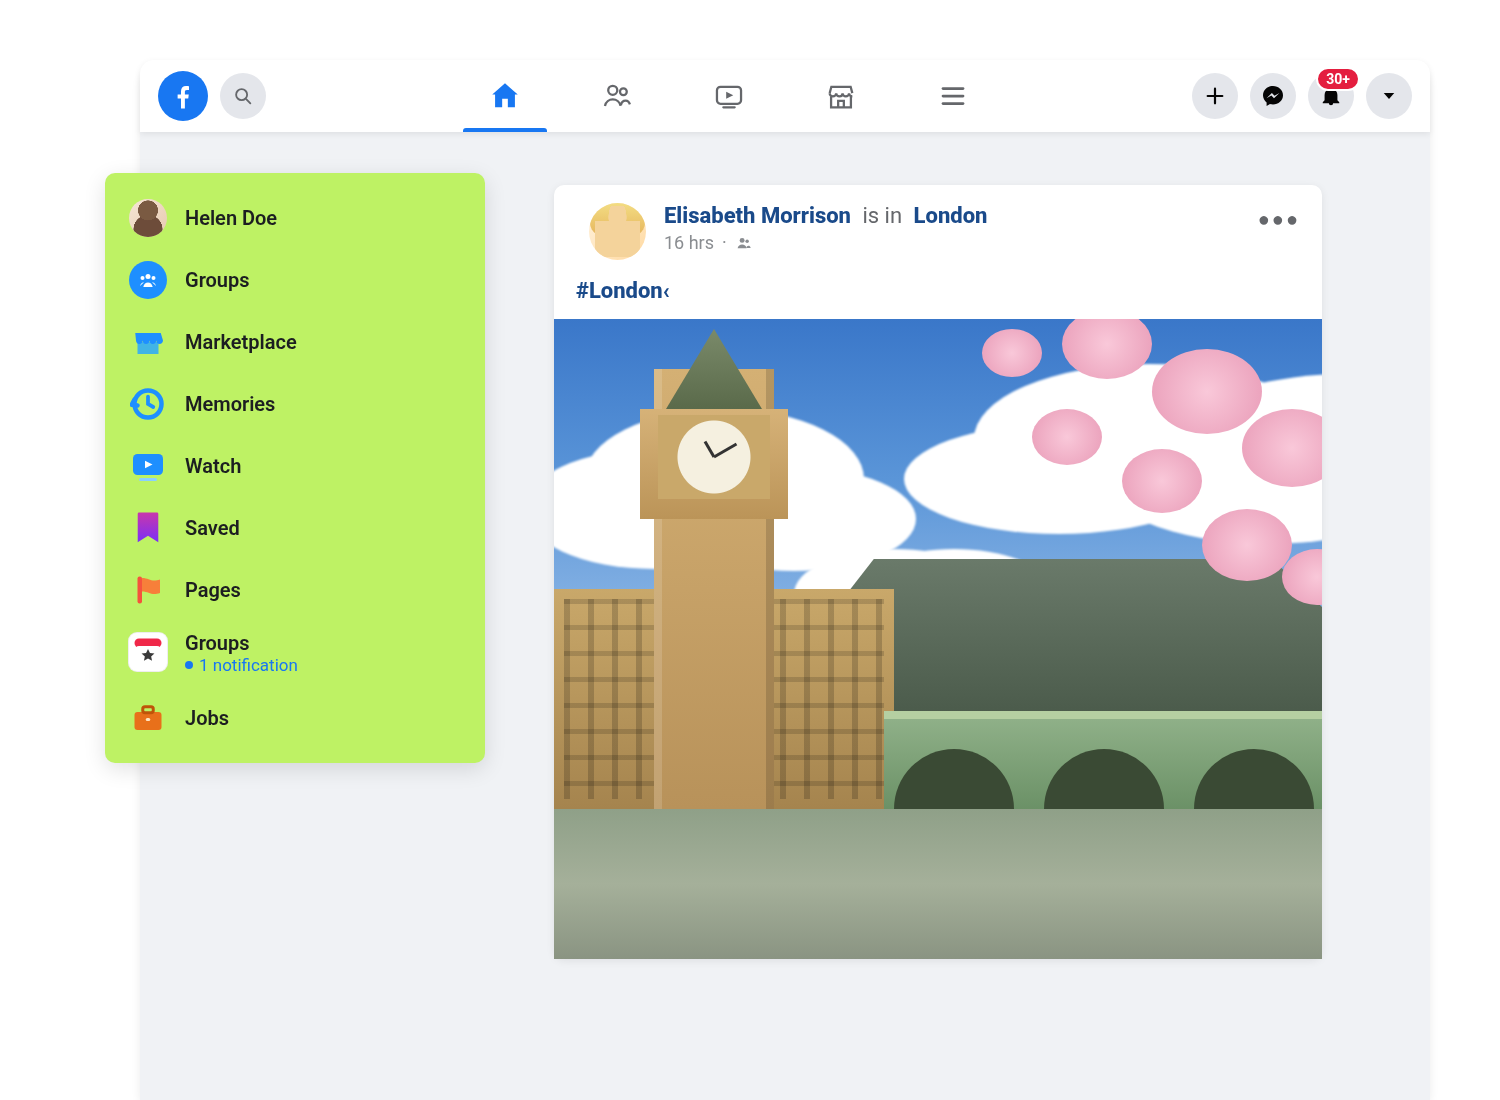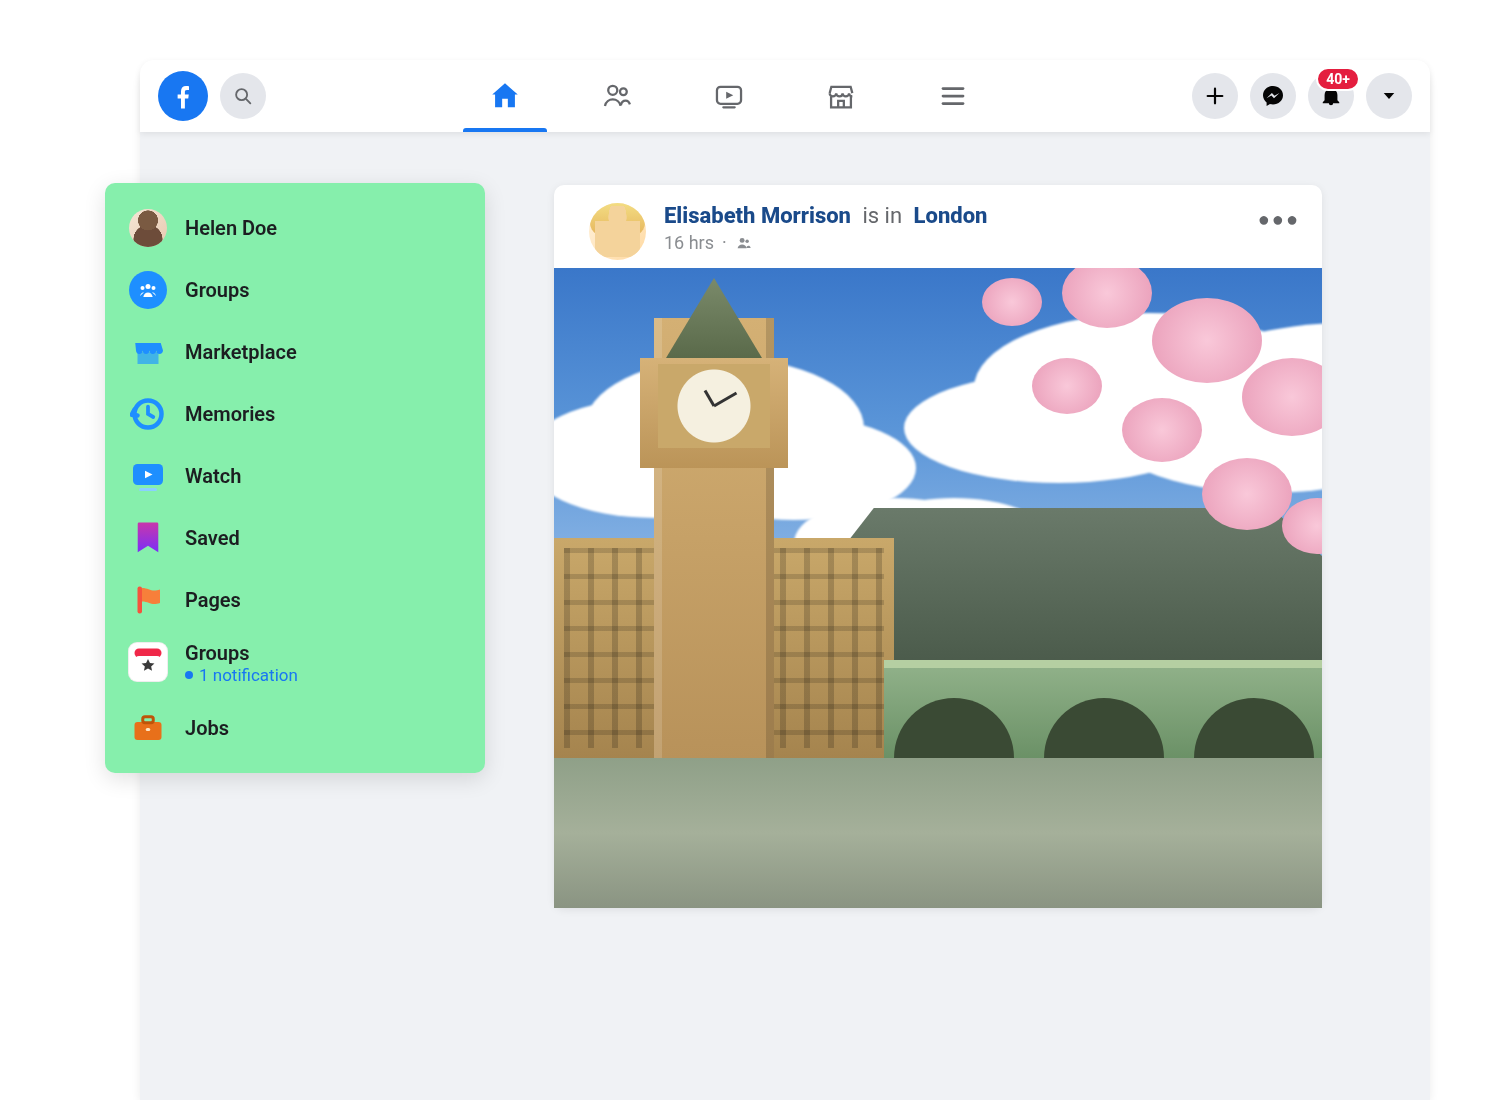--- a/index.html
+++ b/index.html
@@ -18,21 +18,21 @@
 .logo{width:50px;height:50px;border-radius:50%;background:var(--fb-blue);display:flex;align-items:center;justify-content:center;color:#fff;font-weight:800;font-size:34px;}
 .search-btn{width:46px;height:46px;border-radius:50%;background:var(--chip);display:flex;align-items:center;justify-content:center;margin-left:12px;}
 .nav-center{flex:1;display:flex;align-items:stretch;justify-content:center;height:100%;}
 .nav-tab{width:112px;display:flex;align-items:center;justify-content:center;color:var(--text-sec);cursor:pointer;position:relative;}
 .nav-tab.active{color:var(--fb-blue);}
 .nav-tab.active::after{content:"";position:absolute;left:14px;right:14px;bottom:0;height:4px;background:var(--fb-blue);border-radius:3px 3px 0 0;}
 .right-cluster{display:flex;align-items:center;gap:12px;}
 .chip{width:46px;height:46px;border-radius:50%;background:var(--chip);display:flex;align-items:center;justify-content:center;color:#050505;position:relative;cursor:pointer;}
 .badge{position:absolute;top:-6px;right:-6px;background:var(--red);color:#fff;font-size:14px;font-weight:700;padding:2px 8px;border-radius:14px;border:2px solid #fff;}
 
-.sidebar{position:absolute;left:105px;top:183px;width:380px;background:#86efac;border-radius:10px;box-shadow:0 6px 22px rgba(0,0,0,.12);padding:14px 16px;box-sizing:border-box;z-index:4;}
+.sidebar{position:absolute;left:105px;top:173px;width:380px;background:#bef264;border-radius:10px;box-shadow:0 6px 22px rgba(0,0,0,.12);padding:14px 16px;box-sizing:border-box;z-index:4;}
 .s-item{display:flex;align-items:center;padding:12px 8px;border-radius:8px;cursor:pointer;}
 .s-icon{width:38px;height:38px;border-radius:8px;display:flex;align-items:center;justify-content:center;color:#fff;font-size:22px;flex-shrink:0;}
 .s-label{margin-left:18px;font-size:20px;font-weight:600;color:#1c1e21;}
 .s-notif{margin-left:18px;font-size:17px;color:var(--fb-blue);display:flex;align-items:center;gap:6px;}
 .s-notif::before{content:"";width:8px;height:8px;border-radius:50%;background:var(--fb-blue);}
 .avatar{border-radius:50%;background:linear-gradient(135deg,#f5e6d6,#e8c9b0);position:relative;overflow:hidden;}
 .avatar::after{content:"";position:absolute;inset:0;background:radial-gradient(circle at 50% 30%,#7a5a42 0%,#7a5a42 30%,transparent 31%),radial-gradient(circle at 50% 80%,#6d4c3a 0%,#6d4c3a 40%,transparent 41%);}
 
 .post{position:absolute;left:554px;top:185px;width:768px;background:#fff;border-radius:10px;box-shadow:0 2px 8px rgba(0,0,0,.08);z-index:3;display:flex;flex-direction:column;}
 .post-head{display:flex;align-items:flex-start;padding:18px 22px 8px 35px;position:relative;}
@@ -139,21 +139,21 @@
     </div>
     <div class="chip">
       <svg width="24" height="24" viewBox="0 0 24 24">
           <path fill="#050505" d="M12 2C6.5 2 2 6.1 2 11.3c0 2.9 1.4 5.4 3.6 7.1V22l3.4-1.9c1 .3 2 .4 3 .4 5.5 0 10-4.1 10-9.3S17.5 2 12 2zm1 12.3l-2.6-2.7-4.9 2.7L10.9 9l2.6 2.7L18.4 9 13 14.3z"></path>
         </svg>
     </div>
     <div class="chip">
       <svg width="22" height="22" viewBox="0 0 24 24">
           <path fill="#050505" d="M12 22a2.4 2.4 0 0 0 2.4-2.4H9.6A2.4 2.4 0 0 0 12 22zm7-5.3V11c0-3.4-2.2-6.1-5.3-6.8V3.4a1.7 1.7 0 0 0-3.4 0v.8C7.2 4.9 5 7.6 5 11v5.7L3 18.8V20h18v-1.2l-2-2.1z"></path>
         </svg>
-      <span class="badge">40+</span>
+      <span class="badge">30+</span>
     </div>
     <div class="chip">
       <svg width="18" height="18" viewBox="0 0 24 24">
           <path fill="#050505" d="M5 8l7 8 7-8z"></path>
         </svg>
     </div>
   </div>
 </div>
 
 <div class="sidebar">
@@ -270,20 +270,25 @@
               <path d="M3.5 19c.7-3.2 3-4.9 6-4.9s5.3 1.7 6 4.9H3.5z"></path>
               <path d="M15 18.8c.3-2 1.7-3.1 3-3.1s2.4.8 2.9 3.1H15z"></path>
             </g>
           </svg>
       </div>
     </div>
     <div class="post-menu">
       <span>●●●</span>
     </div>
   </div>
+  <div class="post-body">
+    <span class="hashtag">
+      <span>#London</span><span style="font-weight:800">‹</span>
+    </span>
+  </div>
   <div class="post-img">
     <div class="sky"></div>
     <div class="cloud c1"></div>
     <div class="cloud c2"></div>
     <div class="cloud c3"></div>
     <div class="bldg"></div>
     <div class="parliament"></div>
     <div class="tower"></div>
     <div class="belfry"></div>
     <div class="clock"></div>

